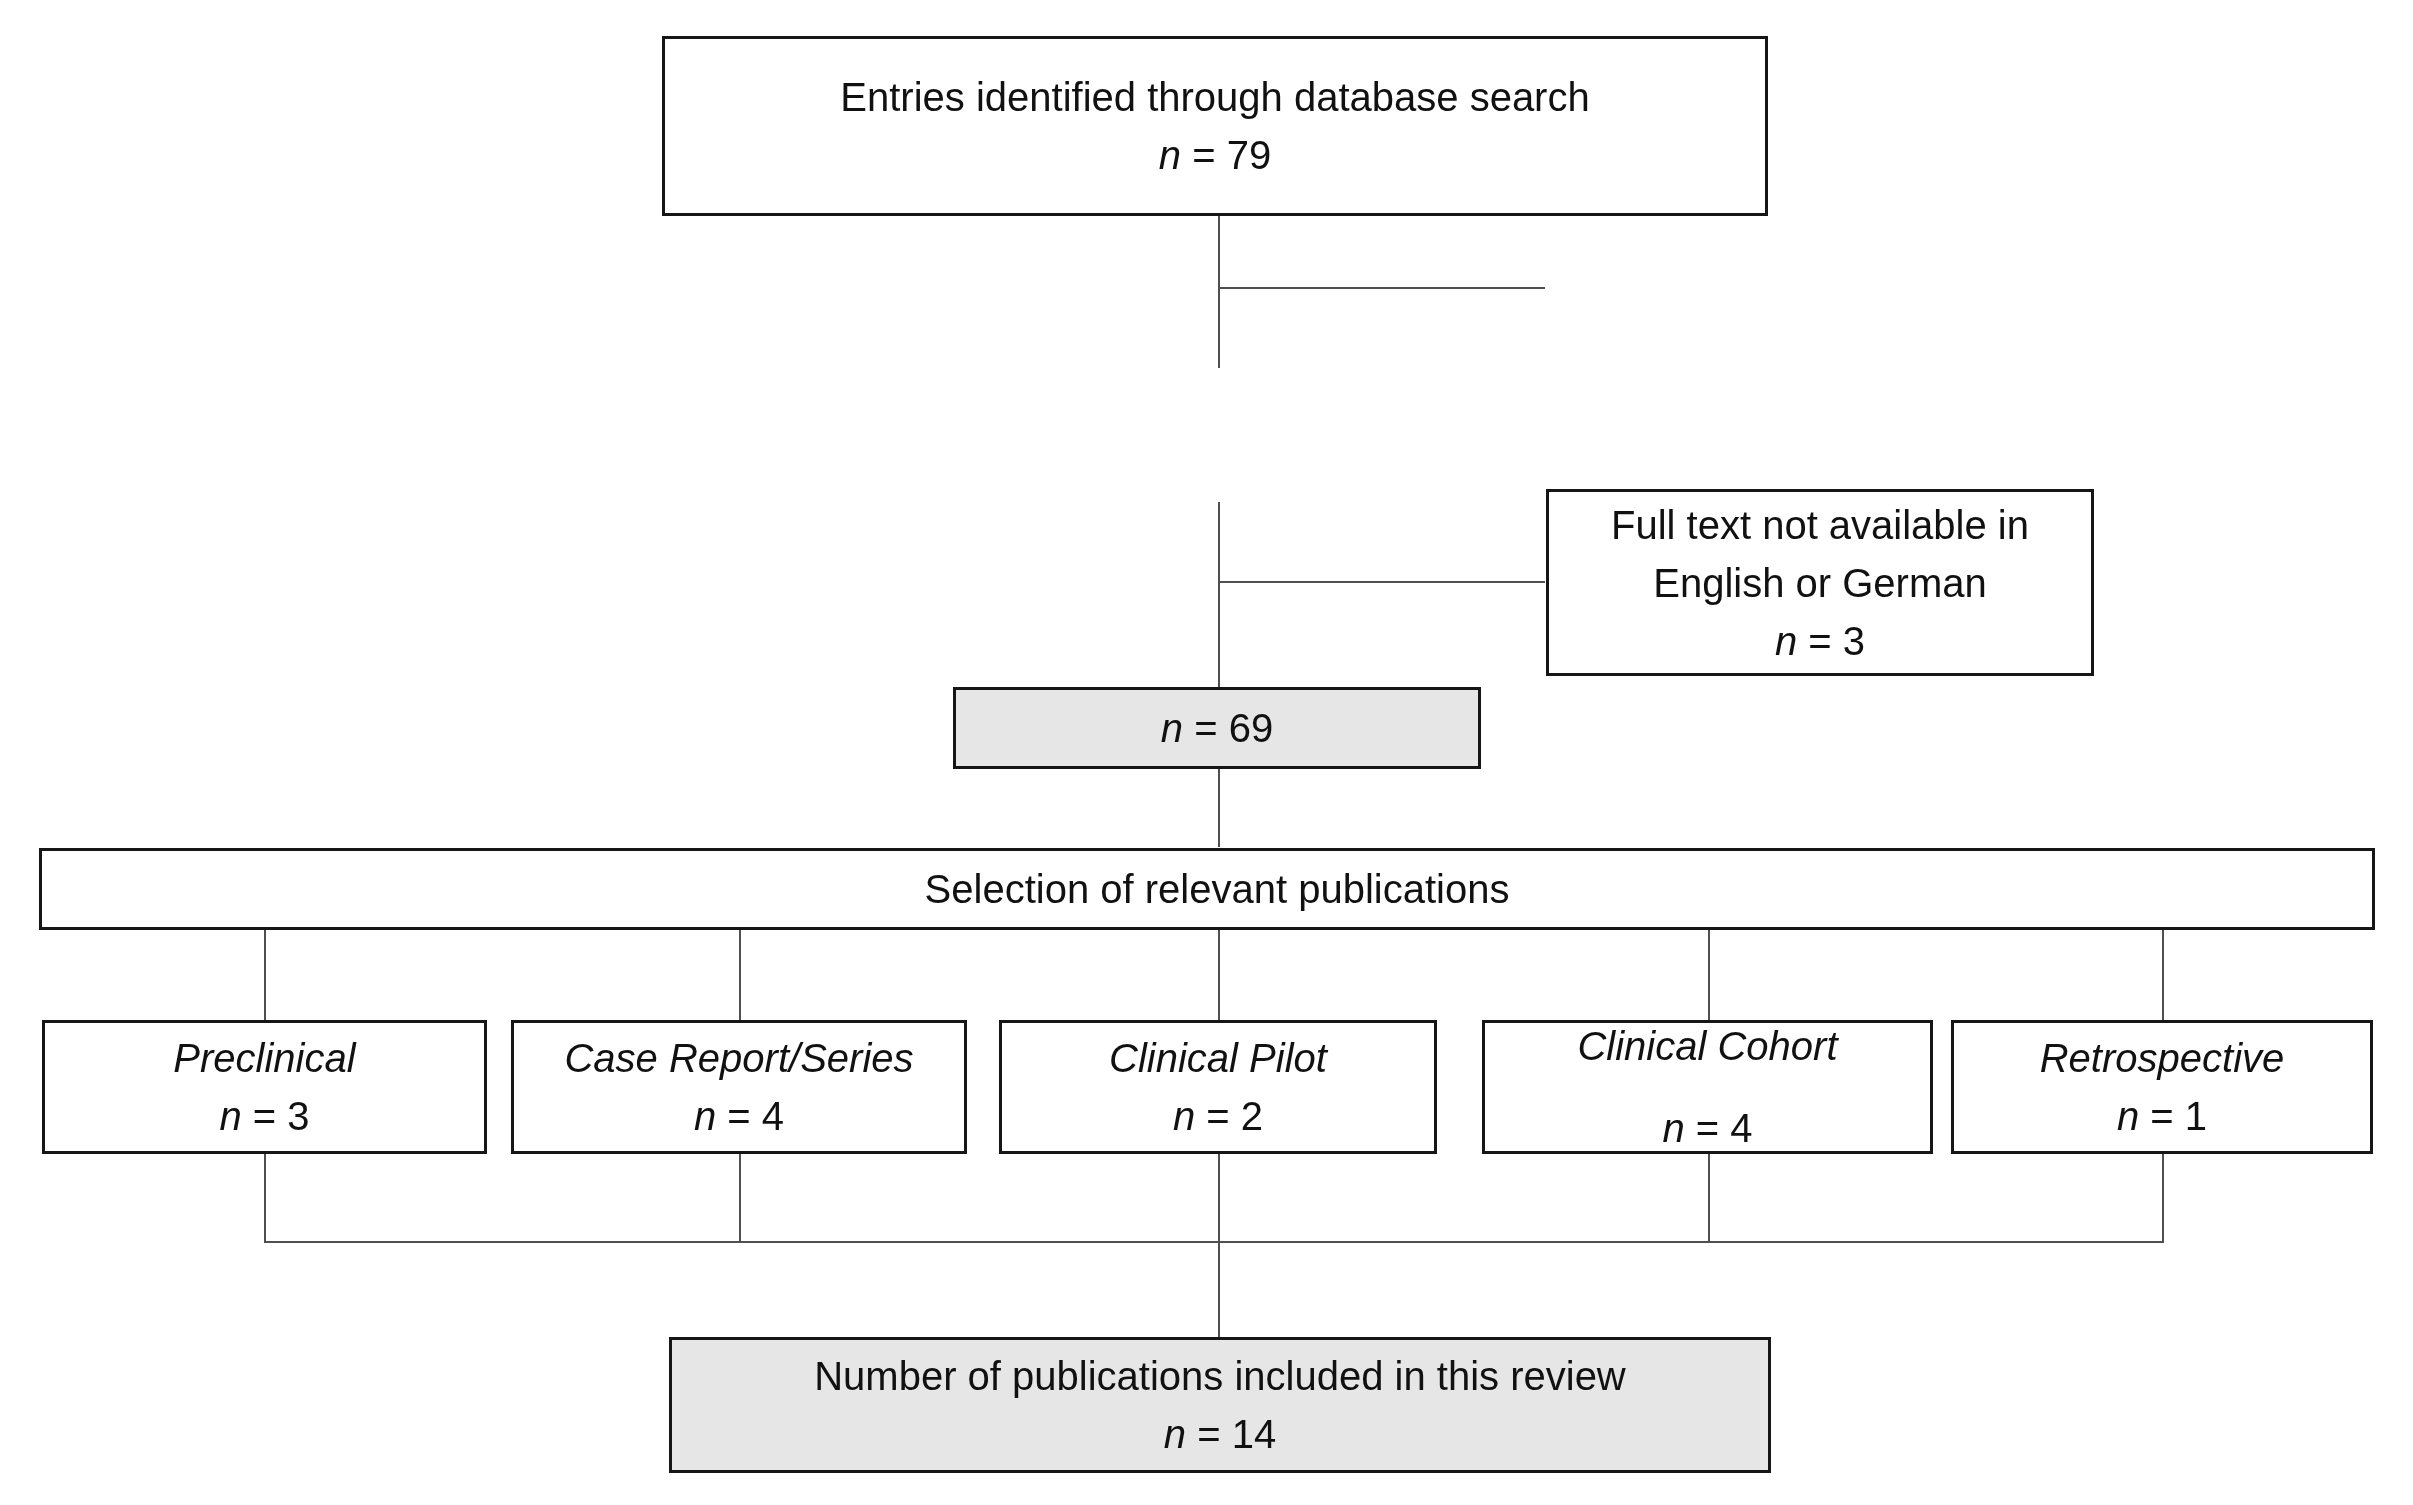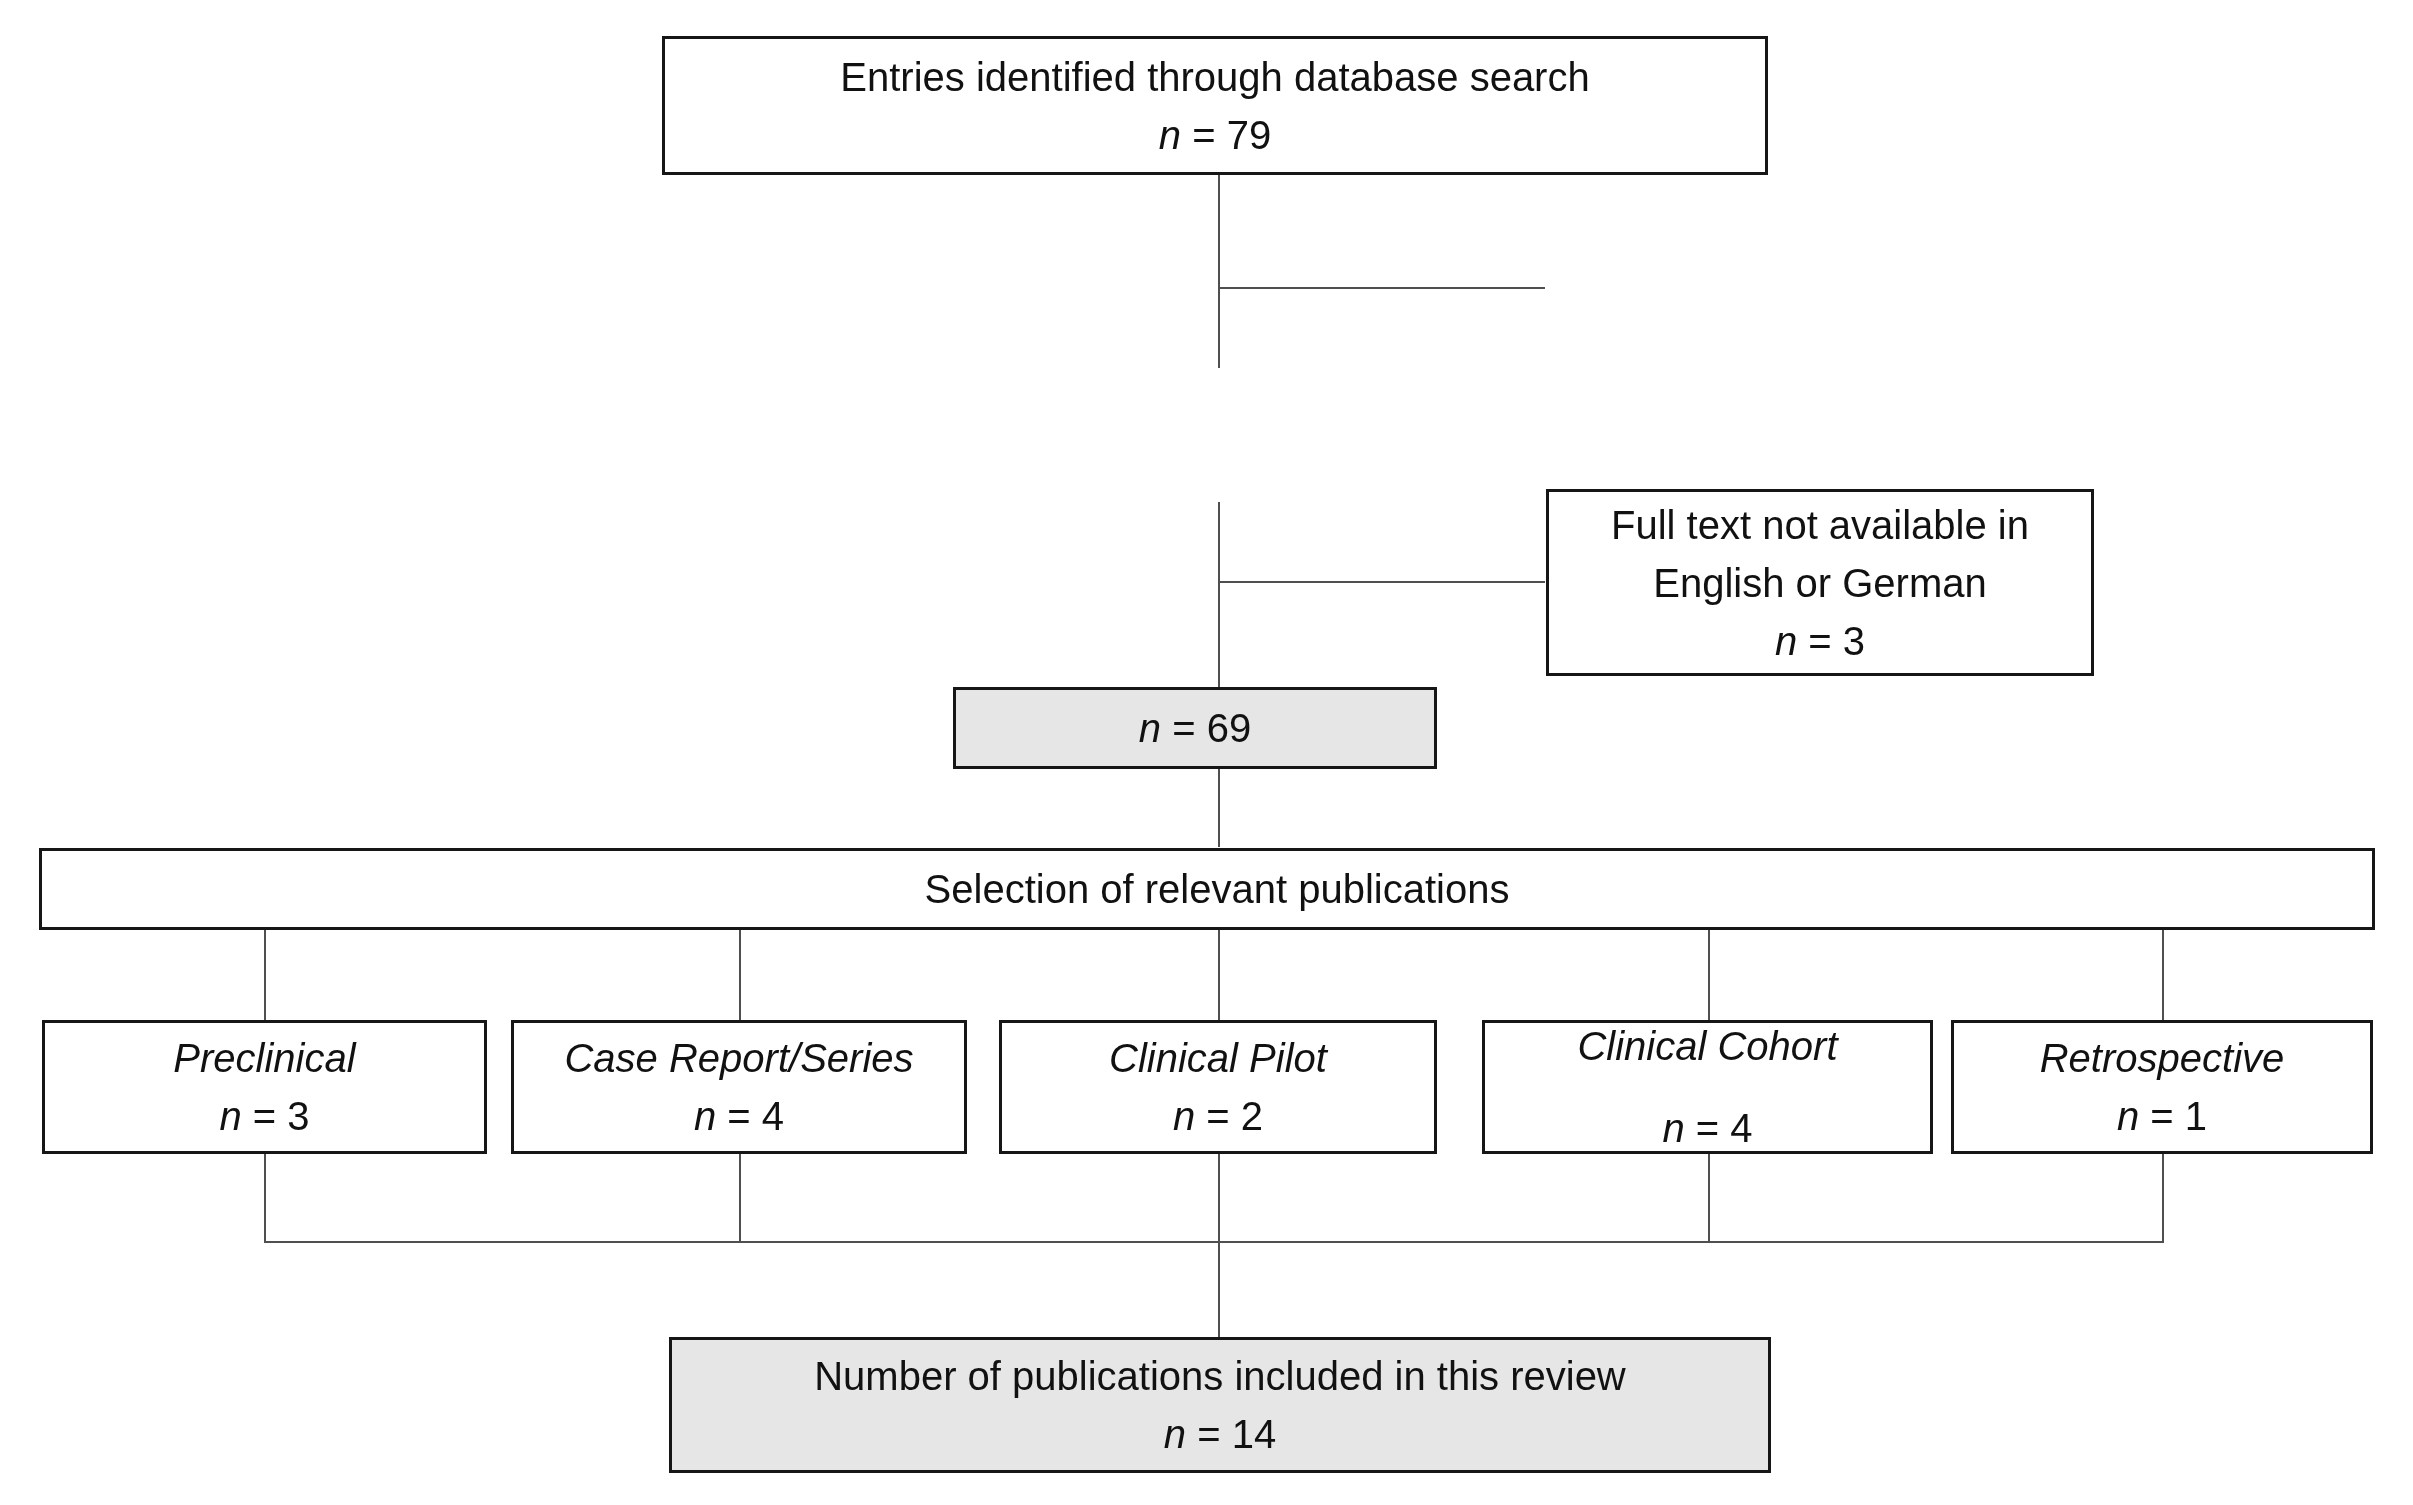--- a/index.html
+++ b/index.html
@@ -72,34 +72,34 @@
 
   <div class="connector vline" style="left:264px;  top:1154px; height:87px;"></div>
   <div class="connector vline" style="left:739px;  top:1154px; height:87px;"></div>
   <div class="connector vline" style="left:1218px; top:1154px; height:87px;"></div>
   <div class="connector vline" style="left:1708px; top:1154px; height:87px;"></div>
   <div class="connector vline" style="left:2162px; top:1154px; height:87px;"></div>
 
   <div class="connector hline" style="left:264px;  top:1241px; width:1900px;"></div>
   <div class="connector vline" style="left:1218px; top:1241px; height:96px;"></div>
 
-  <div class="node" style="left:662px; top:36px; width:1106px; height:139px;">
+  <div class="node" style="left:662px; top:36px; width:1106px; height:180px;">
     <div class="label">Entries identified through database search</div>
     <div class="count"><span class="n">n</span><span> = 79</span></div>
   </div>
 
 
 
   <div class="node" style="left:1546px; top:489px; width:548px; height:187px;">
     <div class="label wrapline">Full text not available in</div>
     <div class="label wrapline">English or German</div>
     <div class="count"><span class="n">n</span><span> = 3</span></div>
   </div>
 
-  <div class="node gray" style="left:953px; top:687px; width:484px; height:82px;">
+  <div class="node gray" style="left:953px; top:687px; width:528px; height:82px;">
     <div class="count"><span class="n">n</span><span> = 69</span></div>
   </div>
 
   <div class="node" style="left:39px; top:848px; width:2336px; height:82px;padding-left:20px;">
     <div class="label">Selection of relevant publications</div>
   </div>
 
   <div class="node cat" style="left:42px; top:1020px; width:445px; height:134px;">
     <div class="label">Preclinical</div>
     <div class="count"><span class="n">n</span><span> = 3</span></div>

